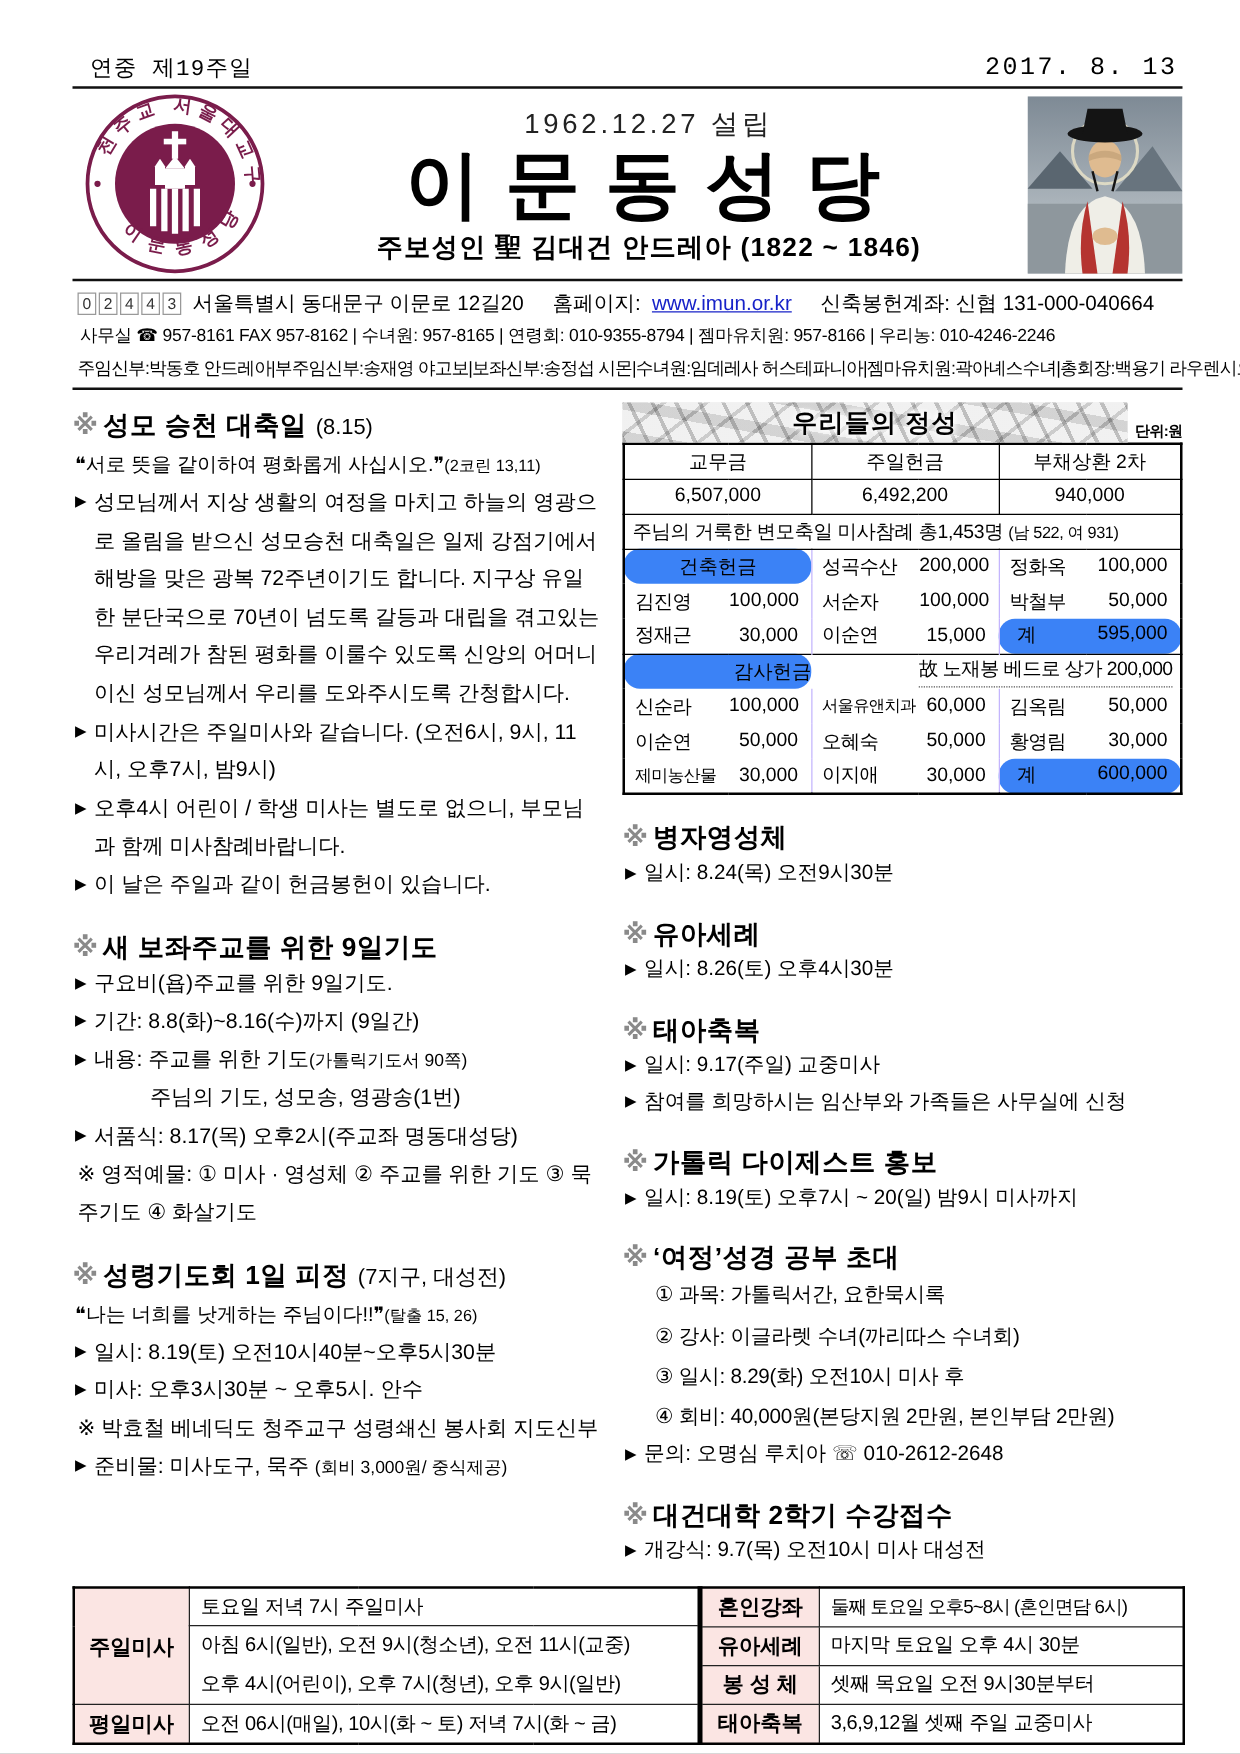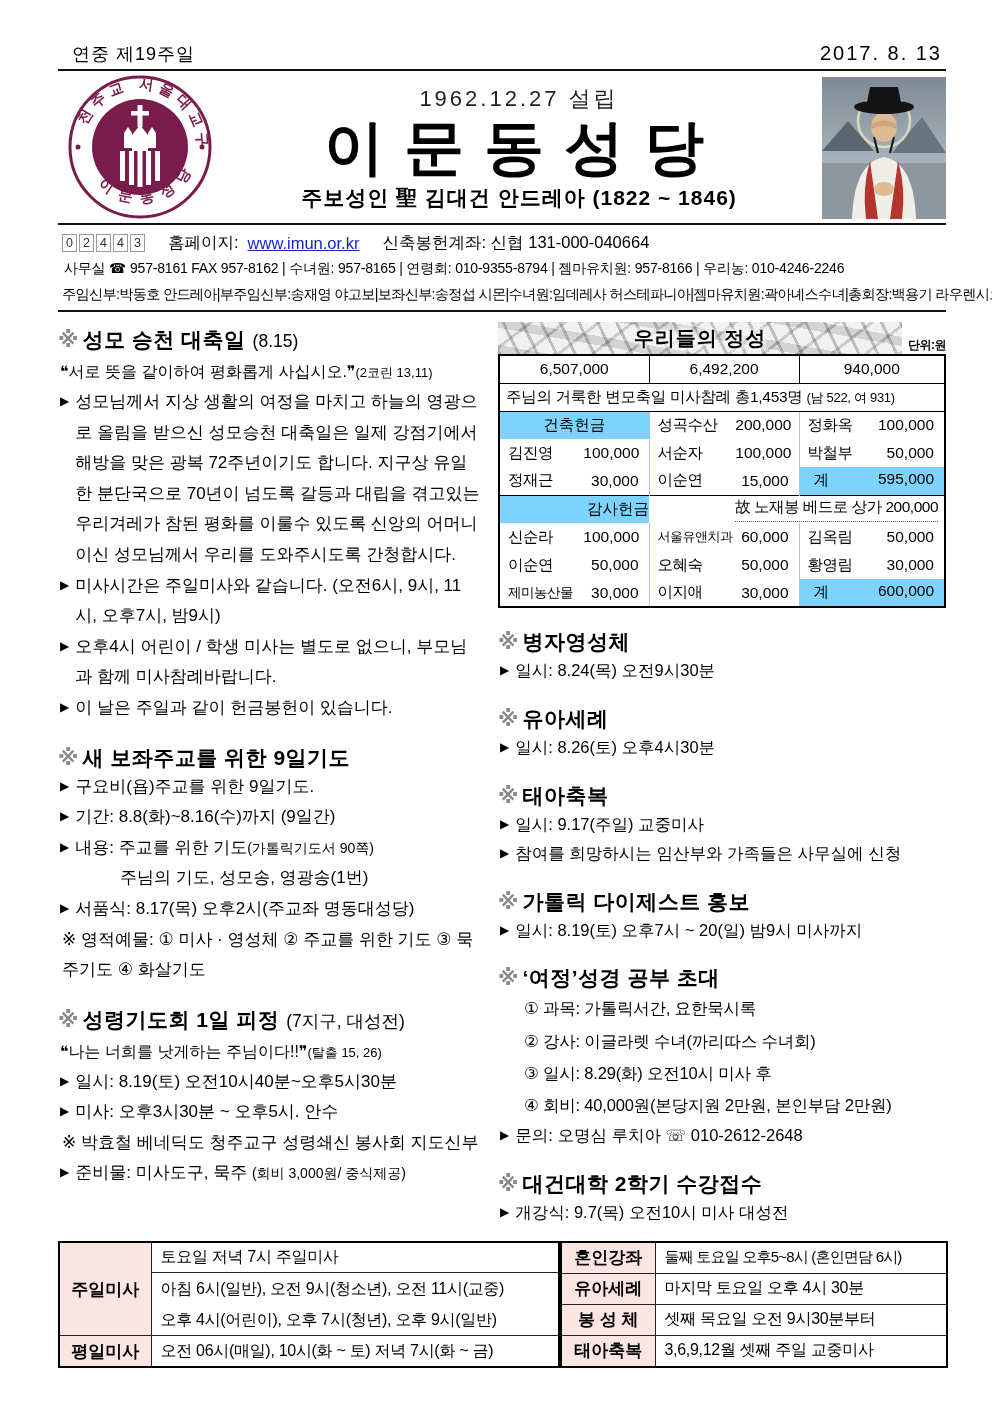--- a/index.html
+++ b/index.html
@@ -1,22 +1,22 @@
 <!DOCTYPE html>
 <html><head>
 <meta charset="utf-8">
 <style>
   * { margin:0; padding:0; box-sizing:border-box; }
   body { background:#888; font-family:"Liberation Sans","DejaVu Sans",sans-serif; }
   .page { width:992px; height:1403px; background:#fff; margin:0 auto; position:relative;
           padding:42px 46px 0 58px; overflow:hidden; color:#000; }
 
   
-  .topbar { display:flex; justify-content:space-between; align-items:flex-start;
-            border-bottom:2px solid #111; padding:0 4px 3px 14px; }
+  .topbar { display:flex; justify-content:space-between; align-items:center;
+            border-bottom:2px solid #111; padding:0 4px 3px 14px;font-family:Liberation Mono, monospace; }
   .topbar .week { font-size:18px; letter-spacing:1px; }
   .topbar .date { font-size:20px; letter-spacing:2px; }
 
   
   .masthead { display:flex; align-items:center; padding:6px 0 4px 6px; height:152px; }
   .mast-center { flex:1; text-align:center; }
   .established { font-size:22px; color:#222; letter-spacing:3px; margin-bottom:2px; }
   .church-name { font-size:60px; font-weight:bold; letter-spacing:20px; line-height:1.05;
                  text-indent:10px; }
   .patron { font-size:21px; font-weight:bold; letter-spacing:1px; margin-top:5px; }
@@ -63,21 +63,21 @@
     text-shadow:0 0 5px #fff,0 0 5px #fff,0 0 7px #fff; }
   .unit { font-size:12px; font-weight:bold; margin-left:6px; letter-spacing:-0.5px; }
 
   table.offering { width:100%; border-collapse:collapse; border:2px solid #000; table-layout:fixed; }
   table.offering td { height:28px; font-size:15.5px; vertical-align:middle; }
   td.sumh { border:1px solid #000; text-align:center; font-size:17px; }
   td.sumv { border:1px solid #000; text-align:center; font-size:19px; height:31px; }
   td.attend { border-bottom:1px solid #000; font-size:16px; padding-left:6px; height:29px;
               letter-spacing:-0.3px; white-space:nowrap; }
   td.attend .sub { font-size:13px; }
-  td.shaded { background:#7dd3fc; }
+  td.shaded { background:#3b82f6;border-radius:13px; }
   td.gh { text-align:center; font-size:17px; }
   td.nm { padding-left:8px; letter-spacing:-0.5px; white-space:nowrap; overflow:hidden; }
   td.amt { text-align:right; padding-right:10px; }
   td.sep { border-left:1px solid #c4b5fd; }
   td.blockline { border-top:1px solid #000;text-align:right; }
   td.total { font-size:18px; }
   td.total .tflex { display:flex; justify-content:space-between; padding:0 10px 0 14px; }
   td.memorial { text-align:right; padding-right:6px; white-space:nowrap; letter-spacing:-0.5px; }
   td.memorial .mline { display:inline-block; border-bottom:1px dotted #555; padding-bottom:3px; }
 
@@ -171,20 +171,21 @@
 
   <div class="infoblock">
     <div class="info-line1">
       <span class="postal">
         <span class="pd">0</span>
         <span class="pd">2</span>
         <span class="pd">4</span>
         <span class="pd">4</span>
         <span class="pd">3</span>
       </span>
+      <span>서울특별시 동대문구 이문로 12길20</span>
       <span style="margin-left:14px;">홈페이지:</span>
       <a class="hp-url">www.imun.or.kr</a>
       <span style="margin-left:14px;">신축봉헌계좌: 신협 131-000-040664</span>
     </div>
     <div class="info-line2">사무실 ☎ 957-8161 FAX 957-8162 | 수녀원: 957-8165 | 연령회: 010-9355-8794 | 젬마유치원: 957-8166 | 우리농: 010-4246-2246</div>
     <div class="info-line3">주임신부:박동호 안드레아|부주임신부:송재영 야고보|보좌신부:송정섭 시몬|수녀원:임데레사 허스테파니아|젬마유치원:곽아녜스수녀|총회장:백용기 라우렌시오</div>
   </div>
 
   <div class="main">
 
@@ -273,20 +274,25 @@
       <table class="offering">
         <colgroup>
             <col style="width:82px">
             <col style="width:64px">
             <col style="width:84px">
             <col style="width:62px">
             <col style="width:68px">
             <col style="width:74px">
           </colgroup>
         <tbody>
+            <tr>
+          <td class="sumh" colspan="2">교무금</td>
+          <td class="sumh" colspan="2">주일헌금</td>
+          <td class="sumh" colspan="2">부채상환 2차</td>
+        </tr>
         <tr>
           <td class="sumv" colspan="2">6,507,000</td>
           <td class="sumv" colspan="2">6,492,200</td>
           <td class="sumv" colspan="2">940,000</td>
         </tr>
         <tr>
           <td class="attend" colspan="6">
             <span>주님의 거룩한 변모축일 미사참례 총1,453명</span> <span class="sub">(남 522, 여 931)</span>
           </td>
         </tr>

